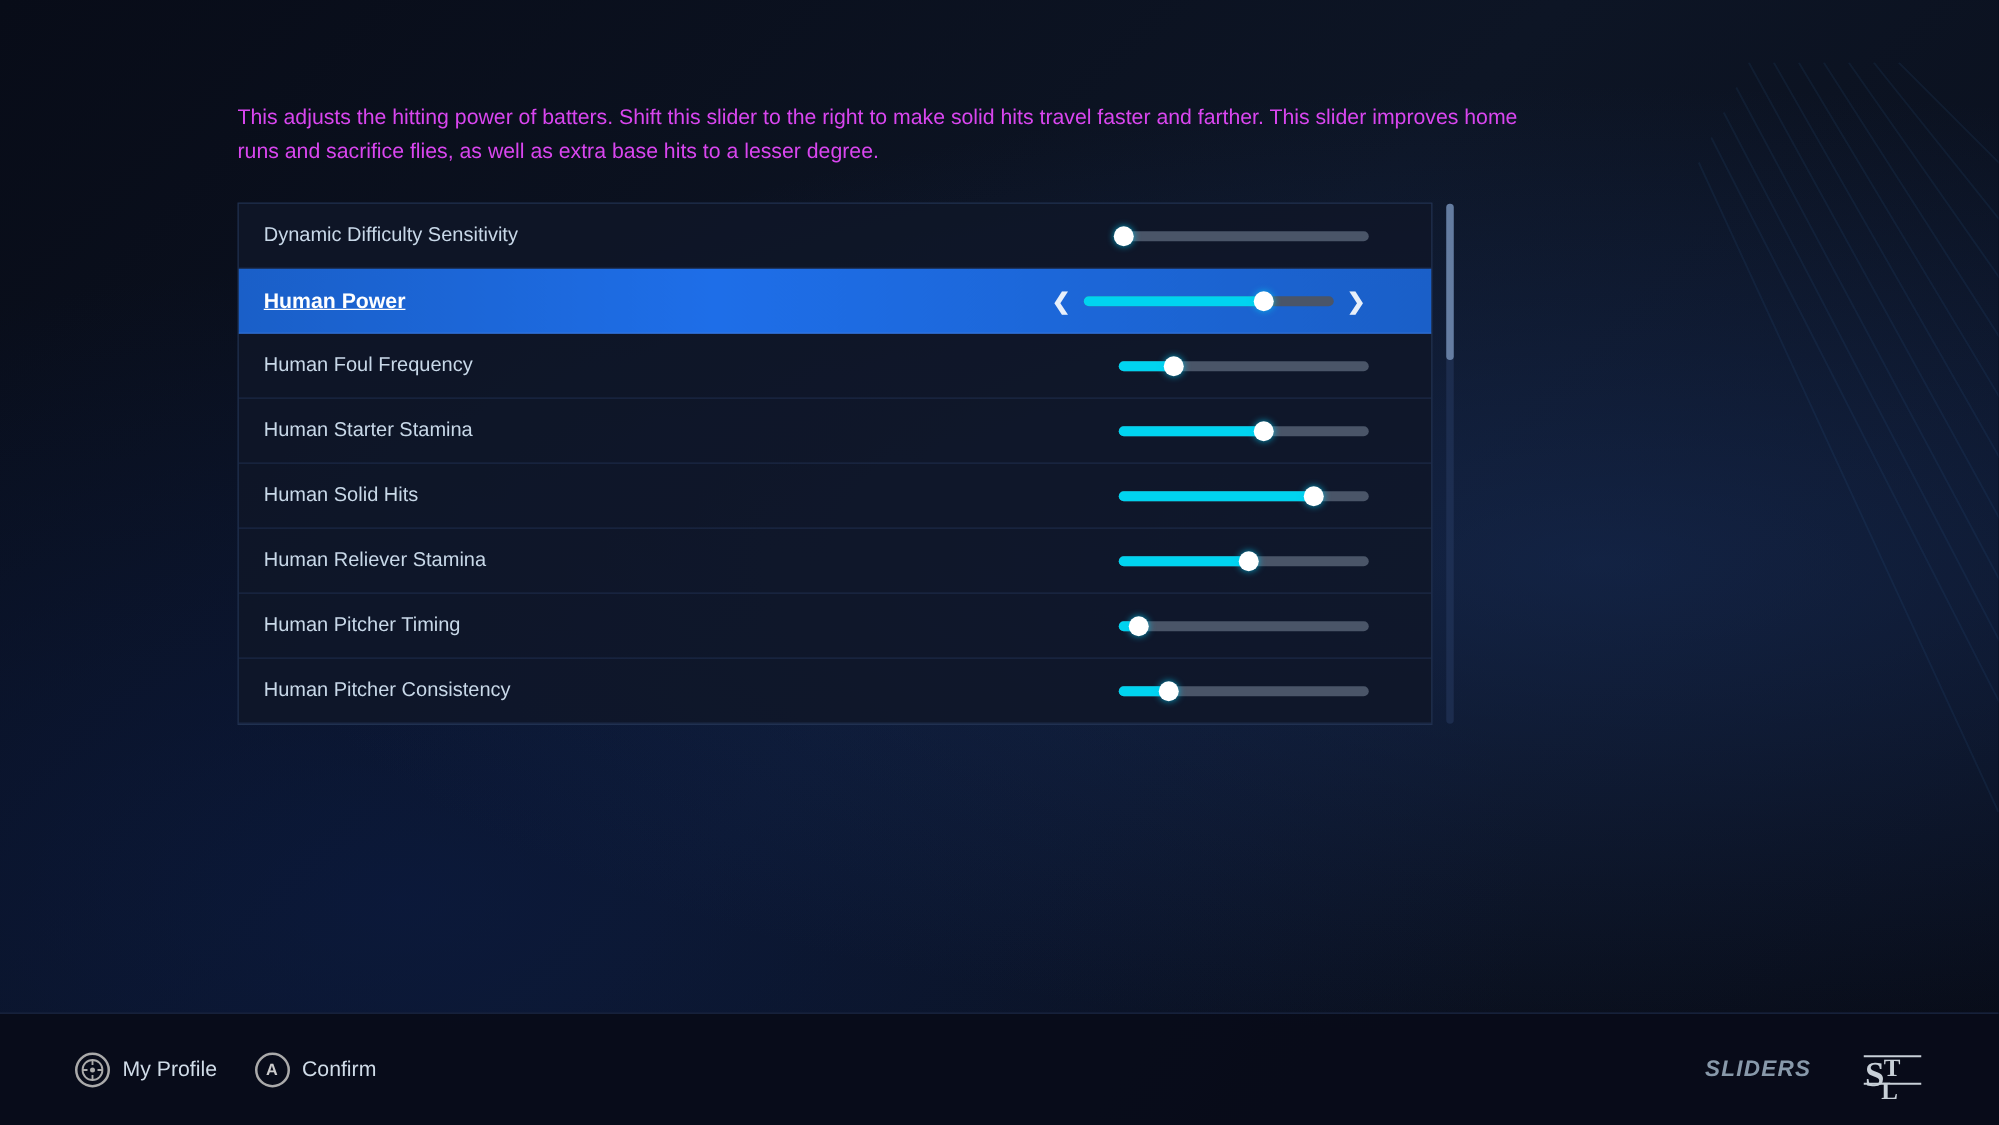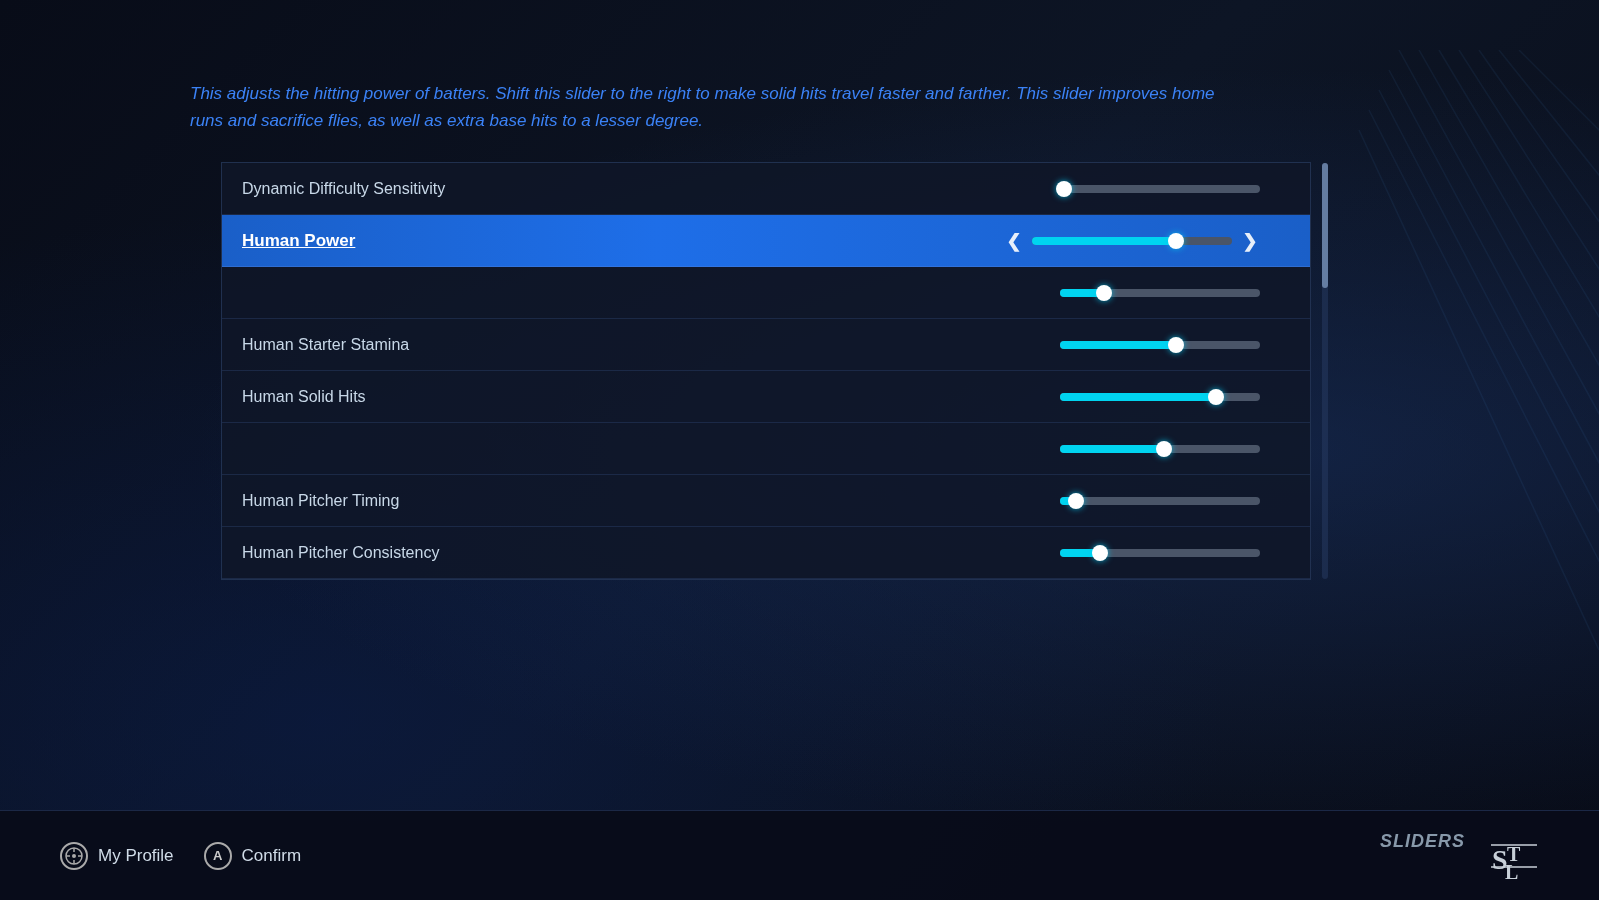--- a/index.html
+++ b/index.html
@@ -23,34 +23,32 @@
 
     .content-area {
       position: absolute;
       top: 80px;
       left: 190px;
       right: 60px;
       bottom: 110px;
     }
 
     .description-text {
-      color: #3b82f6;
+      color: #d946ef;
       font-size: 17px;
       line-height: 1.6;
       margin-bottom: 28px;
       max-width: 1050px;
-      font-style: italic;
     }
 
     .sliders-panel {
       background: rgba(15, 22, 40, 0.85);
       border: 1px solid rgba(60, 90, 140, 0.4);
       position: relative;
-      width: 1090px;
-      margin-left: 31px;
+      width: 956px;
     }
 
     .slider-row {
       display: flex;
       align-items: center;
       height: 52px;
       padding: 0 20px;
       border-bottom: 1px solid rgba(40, 60, 100, 0.5);
       position: relative;
     }
@@ -205,22 +203,22 @@
     }
 
     .btn-label {
       color: #d0dce8;
       font-size: 17px;
       font-weight: 500;
     }
 
     .bottom-right {
       display: flex;
-      align-items: flex-start;
-      gap: 24px;
+      align-items: center;
+      gap: 40px;
     }
 
     .sliders-label {
       color: #8899aa;
       font-size: 18px;
       font-style: italic;
       font-weight: 600;
       letter-spacing: 1px;
     }
 
@@ -300,20 +298,21 @@
           <span class="arrow-btn">❮</span>
           <div class="slider-track-container">
             <div class="slider-track-bg"></div>
             <div class="slider-track-fill" style="width: 72%;"></div>
             <div class="slider-thumb" style="left: 72%;"></div>
           </div>
           <span class="arrow-btn">❯</span>
         </div>
       </div>
       <div class="slider-row">
+        <span class="slider-label">Human Foul Frequency</span>
         <div class="slider-control">
           <div class="slider-track-container">
             <div class="slider-track-bg"></div>
             <div class="slider-track-fill" style="width: 22%;"></div>
             <div class="slider-thumb" style="left: 22%;"></div>
           </div>
         </div>
       </div>
       <div class="slider-row">
         <span class="slider-label">Human Starter Stamina</span>
@@ -329,20 +328,21 @@
         <span class="slider-label">Human Solid Hits</span>
         <div class="slider-control">
           <div class="slider-track-container">
             <div class="slider-track-bg"></div>
             <div class="slider-track-fill" style="width: 78%;"></div>
             <div class="slider-thumb" style="left: 78%;"></div>
           </div>
         </div>
       </div>
       <div class="slider-row">
+        <span class="slider-label">Human Reliever Stamina</span>
         <div class="slider-control">
           <div class="slider-track-container">
             <div class="slider-track-bg"></div>
             <div class="slider-track-fill" style="width: 52%;"></div>
             <div class="slider-thumb" style="left: 52%;"></div>
           </div>
         </div>
       </div>
       <div class="slider-row">
         <span class="slider-label">Human Pitcher Timing</span>

